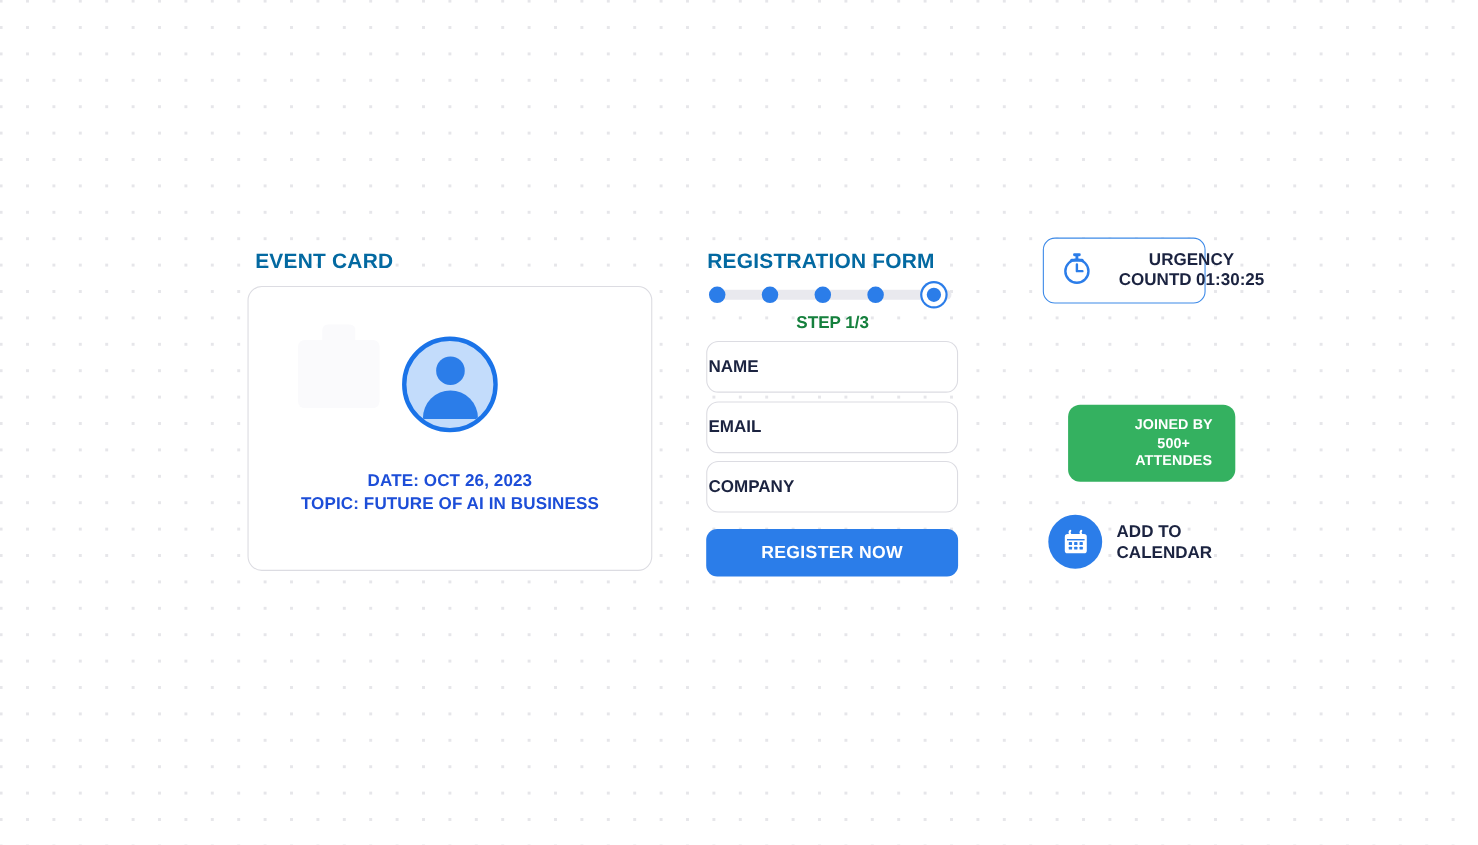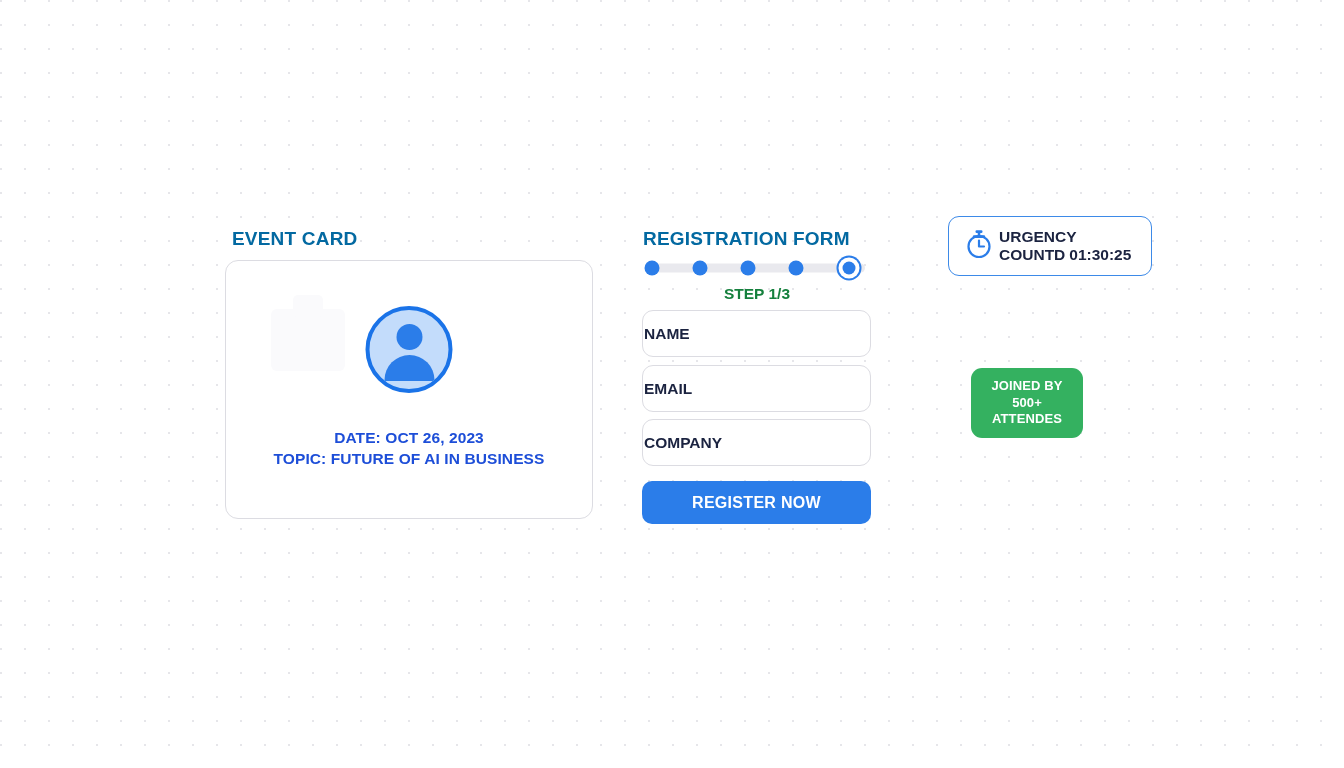--- a/index.html
+++ b/index.html
@@ -198,30 +198,31 @@
     font-weight: bold;
     letter-spacing: 0.3px;
     cursor: pointer;
   }
 
   
   .urgency-box {
     position: absolute;
     left: 948px;
     top: 216px;
-    width: 204px;
+    width: 148px;
     height: 60px;
     border: 1.8px solid #3d8ae8;
     border-radius: 11px;
     background: #ffffff;
     box-sizing: border-box;
     display: flex;
     align-items: center;
     padding-left: 12px;
-    gap: 2px;
+    gap: 20px;
+    text-align: center;
   }
   .urgency-text {
     font-size: 15.5px;
     font-weight: bold;
     line-height: 18.5px;
     color: #1b2340;
     white-space: nowrap;
   }
   .urgency-line2 { display: flex; gap: 4px; }
   .countdown-value { color: #1b2340; }
@@ -237,20 +238,21 @@
     border-radius: 11px;
     display: flex;
     align-items: center;
     justify-content: center;
     text-align: center;
     color: #ffffff;
     font-size: 13px;
     font-weight: bold;
     line-height: 16.5px;
     letter-spacing: 0.1px;
+    padding-left: 40px;
   }
 
   
   .calendar-row {
     position: absolute;
     left: 953px;
     top: 468px;
     display: flex;
     align-items: center;
     gap: 13px;
@@ -335,14 +337,34 @@
   </div>
 
   <div class="proof-badge">
     <div>
       <div>JOINED BY</div>
       <div>500+</div>
       <div>ATTENDES</div>
     </div>
   </div>
 
+  <div class="calendar-row">
+    <div class="calendar-circle">
+      <svg width="28" height="28" viewBox="0 0 28 28" fill="none">
+        <rect x="4" y="6.5" width="20" height="17.5" rx="2.6" fill="#ffffff"></rect>
+        <path d="M9 3.5 C9 3.5 7.6 5.2 9 6.6" stroke="#ffffff" stroke-width="1.8" stroke-linecap="round"></path>
+        <path d="M19 3.5 C19 3.5 17.6 5.2 19 6.6" stroke="#ffffff" stroke-width="1.8" stroke-linecap="round"></path>
+        <rect x="6" y="11" width="16" height="1.3" fill="#2b7de9"></rect>
+        <rect x="7.6" y="13.8" width="3" height="2.6" rx="0.5" fill="#2b7de9"></rect>
+        <rect x="12.5" y="13.8" width="3" height="2.6" rx="0.5" fill="#2b7de9"></rect>
+        <rect x="17.4" y="13.8" width="3" height="2.6" rx="0.5" fill="#2b7de9"></rect>
+        <rect x="7.6" y="18" width="3" height="2.6" rx="0.5" fill="#2b7de9"></rect>
+        <rect x="12.5" y="18" width="3" height="2.6" rx="0.5" fill="#2b7de9"></rect>
+        <rect x="17.4" y="18" width="3" height="2.6" rx="0.5" fill="#2b7de9"></rect>
+      </svg>
+    </div>
+    <div class="calendar-label">
+      <div>ADD TO</div>
+      <div>CALENDAR</div>
+    </div>
+  </div>
 
 </div>
 
 </body></html>

